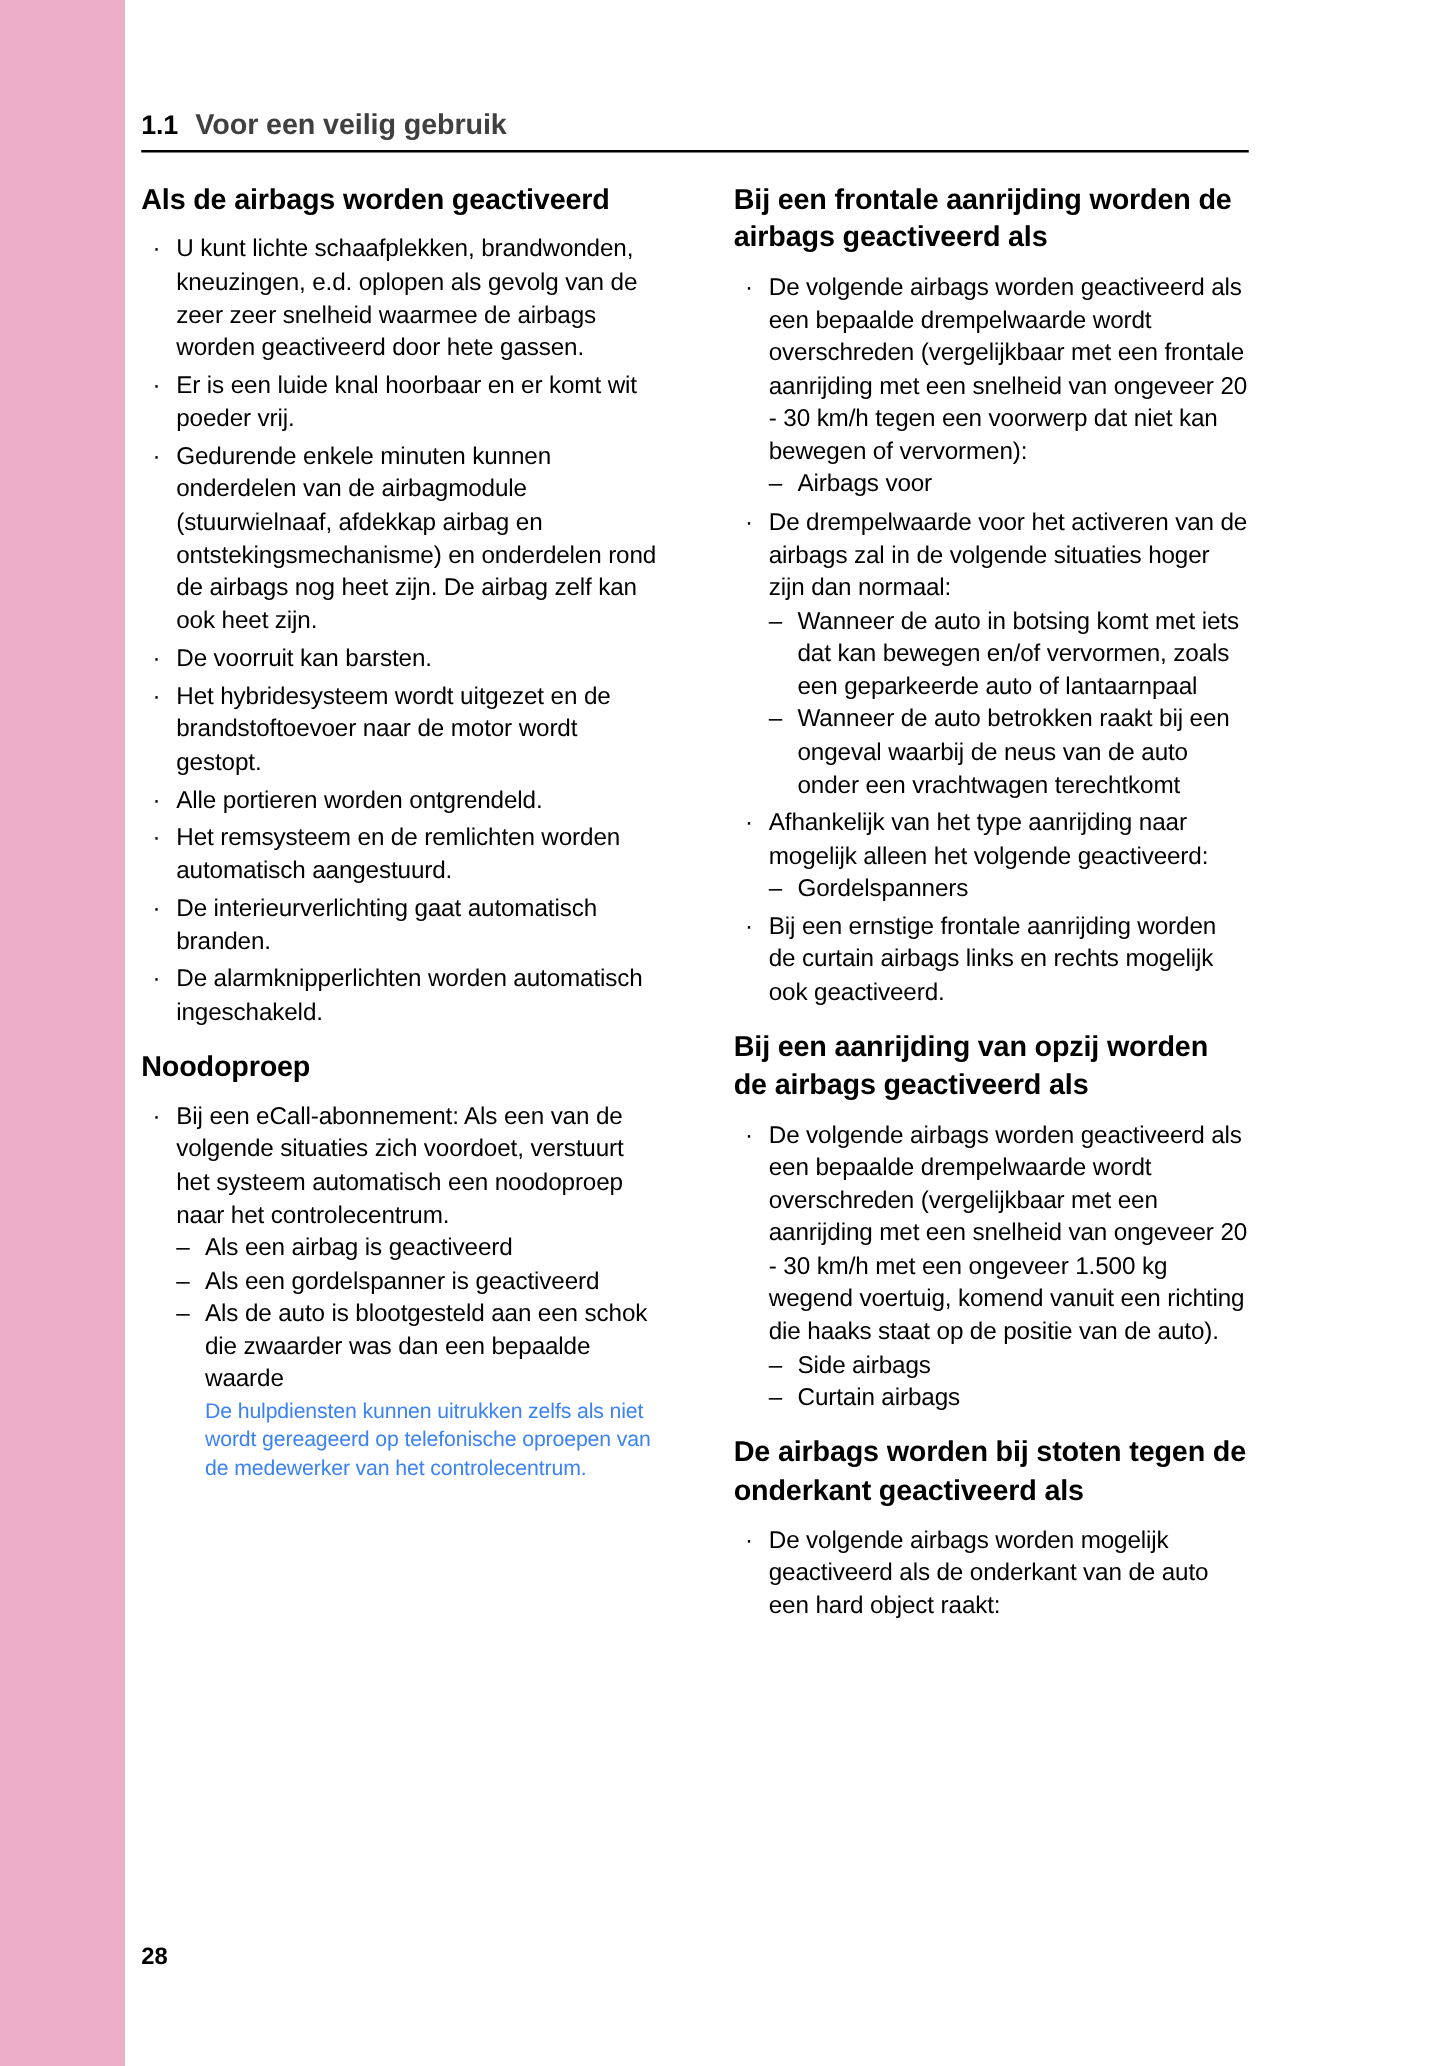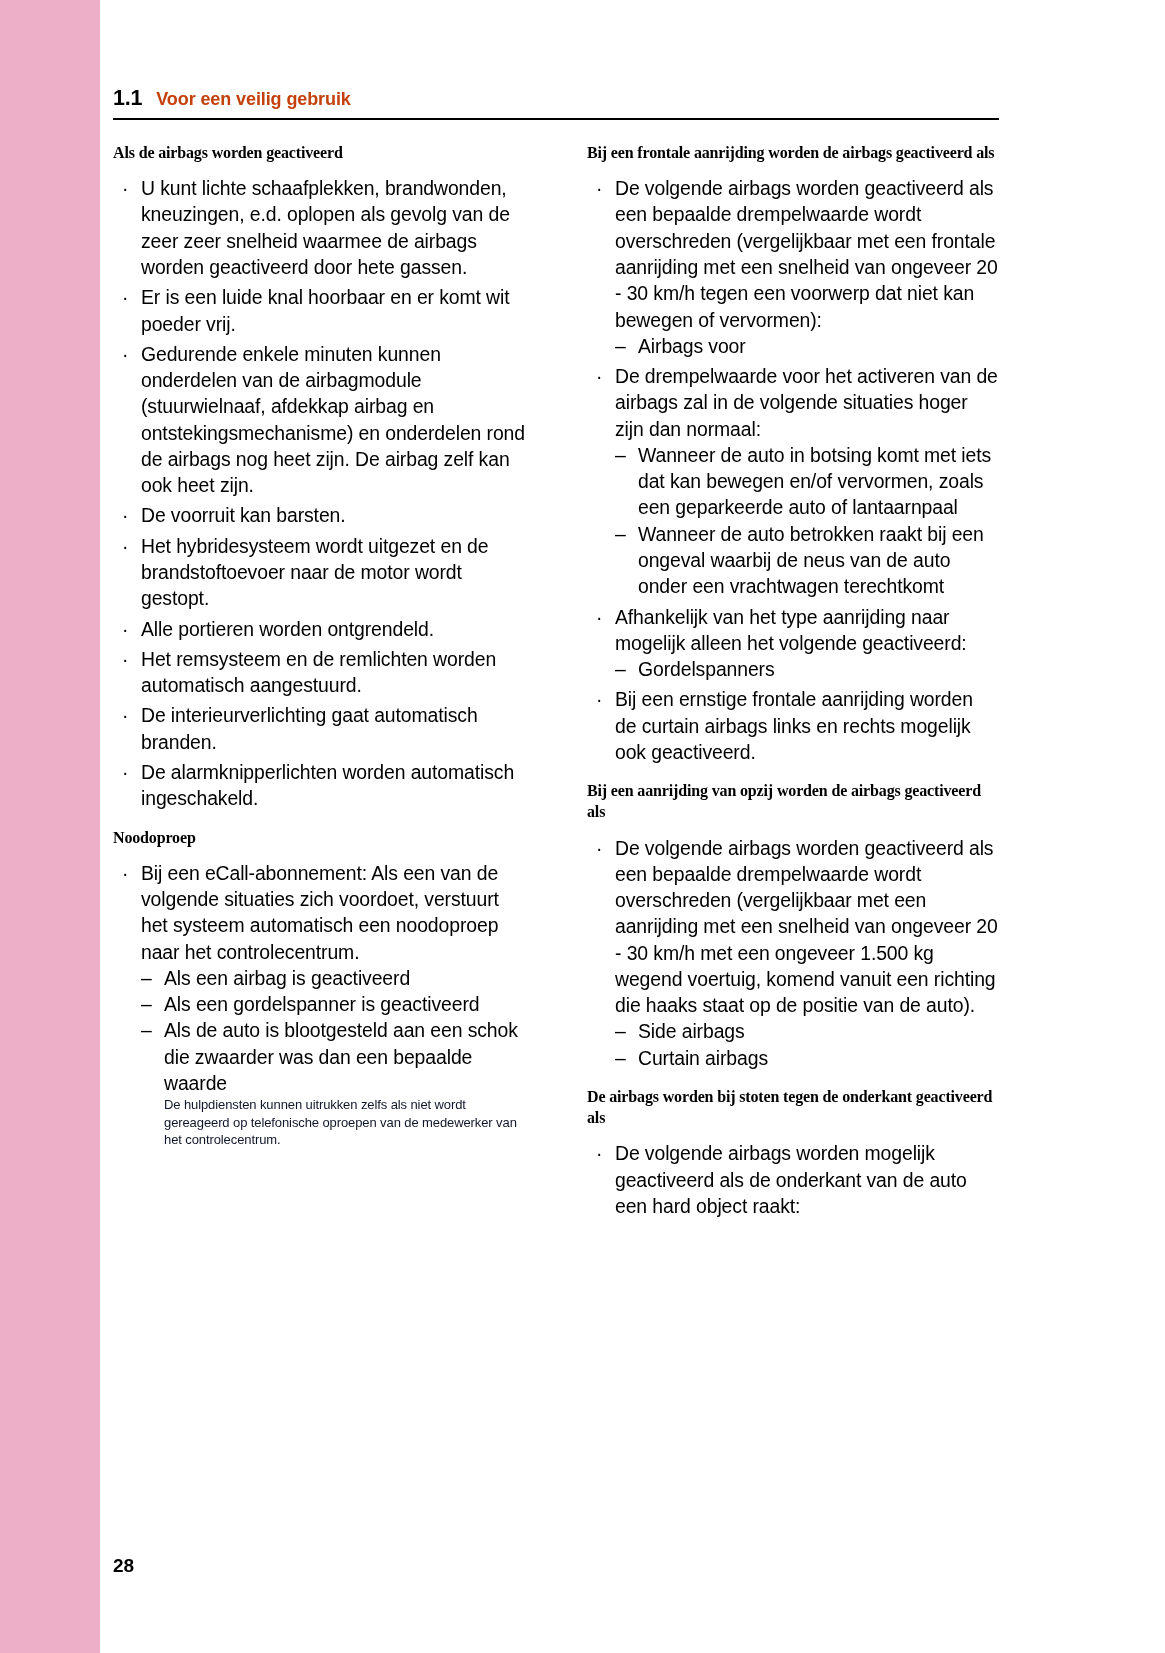--- a/index.html
+++ b/index.html
@@ -45,49 +45,48 @@
     align-items: baseline;
     gap: 14px;
   }
   #running-head .sec-num {
     font-size: 21.5px;
     font-weight: bold;
     letter-spacing: -0.2px;
     color: #000;
   }
   #running-head .sec-title {
-    font-size: 18px;
-    font-weight: bold;
-    letter-spacing: -0.1px;
-    color: #c2410c;
+    font-size: 23px;
+    font-weight: bold;
+    letter-spacing: -0.1px;
+    color: #404040;
   }
 
   
   #columns {
     margin-top: 22px;
     width: 886px;
     display: flex;
     gap: 62px;
   }
   .column {
     width: 412px;
   }
 
   
   .block { margin-bottom: 0; }
 
   h3.sub-head {
-    font-size: 16px;
+    font-size: 23px;
     font-weight: bold;
     line-height: 1.32;
     letter-spacing: -0.15px;
     color: #000;
     margin-top: 15px;
     margin-bottom: 12px;
-    font-family: Liberation Serif, serif;
   }
   h3.sub-head.first { margin-top: 0; }
 
   ul.bullets {
     list-style: none;
     margin: 0;
     padding: 0;
   }
 
   li.bullet {
@@ -121,24 +120,24 @@
     color: #000;
   }
   li.dash > .dash-mark {
     position: absolute;
     left: 0;
     top: 0;
     font-size: 19.4px;
     line-height: 1.355;
   }
   .cont-text {
-    font-size: 13px;
-    line-height: 1.355;
-    letter-spacing: -0.1px;
-    color: #0f172a;
+    font-size: 17px;
+    line-height: 1.355;
+    letter-spacing: -0.1px;
+    color: #3b82f6;
     padding-left: 23px;
   }
 
   
   #folio {
     position: absolute;
     left: 113px;
     top: 1555px;
     font-size: 19px;
     font-weight: bold;

